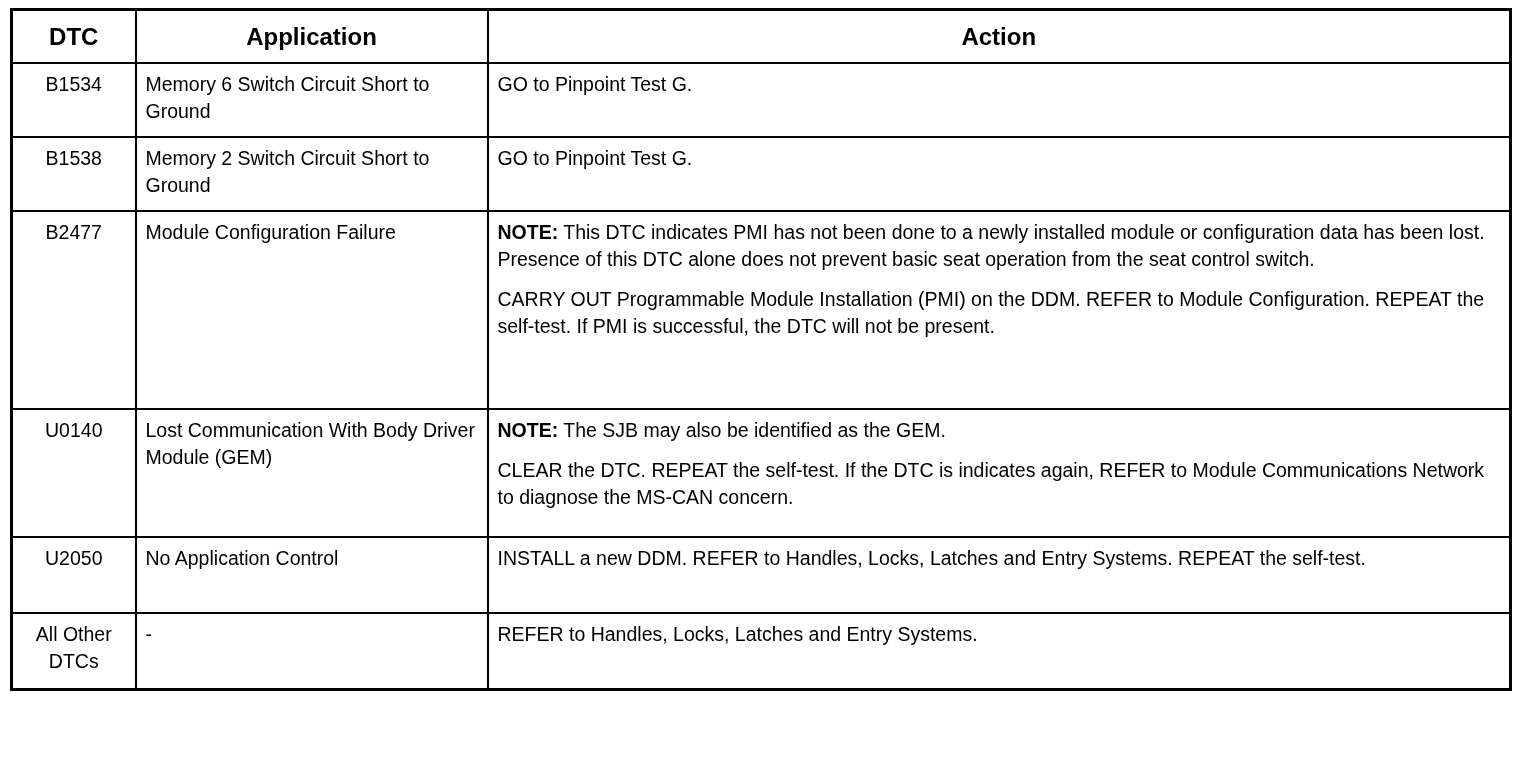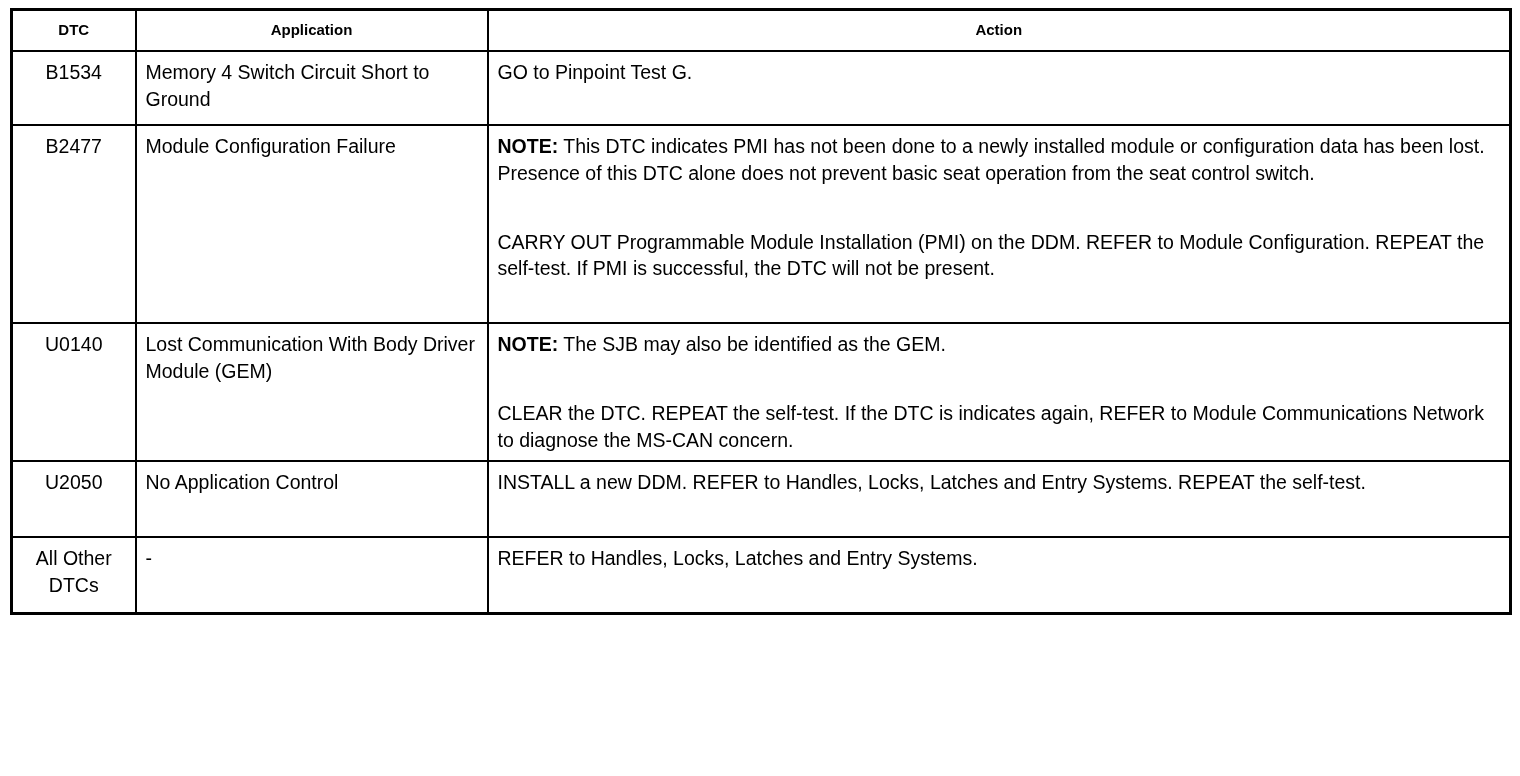--- a/index.html
+++ b/index.html
@@ -35,34 +35,34 @@
   table.dtc-table td {
     border: 2px solid #000;
     vertical-align: top;
     padding: 7px 9px 7px 9px;
     font-size: 19.5px;
     line-height: 1.38;
   }
   table.dtc-table thead th {
     text-align: center;
     font-weight: bold;
-    font-size: 15px;
+    font-size: 24px;
     padding-top: 9px;
     padding-bottom: 9px;
     vertical-align: middle;
   }
   td.cell-dtc {
     text-align: center;
     white-space: normal;
   }
   td.cell-desc { text-align: left; }
   td.cell-action { text-align: left; }
 
   .para { margin: 0; }
-  .para + .para { margin-top: 42px; }
+  .para + .para { margin-top: 13px; }
   .note-label { font-weight: bold; margin-top: 40px; }
 
   
   tr.row-b1342 td { height: 60px; }
   tr.row-b1534 td { height: 58px; margin-top: 23px; }
   tr.row-b1538 td { height: 58px; }
   tr.row-b2477 td { height: 182px; }
   tr.row-u0140 td { height: 112px; }
   tr.row-u2050 td { height: 60px; }
   tr.row-other td { height: 60px; }
@@ -82,26 +82,33 @@
         <th>DTC</th>
         <th>Application</th>
         <th>Action</th>
       </tr>
     </thead>
     <tbody>
 
 
       <tr class="row-b1534">
         <td class="cell-dtc">B1534</td>
-        <td class="cell-desc">Memory 4 Switch Circuit Short to Ground</td>
+        <td class="cell-desc">Memory 6 Switch Circuit Short to Ground</td>
         <td class="cell-action">
           <p class="para"><span class="note-label"></span><span>GO to Pinpoint Test G.</span></p>
         </td>
       </tr>
 
+      <tr class="row-b1538">
+        <td class="cell-dtc">B1538</td>
+        <td class="cell-desc">Memory 2 Switch Circuit Short to Ground</td>
+        <td class="cell-action">
+          <p class="para"><span class="note-label"></span><span>GO to Pinpoint Test G.</span></p>
+        </td>
+      </tr>
 
       <tr class="row-b2477">
         <td class="cell-dtc">B2477</td>
         <td class="cell-desc">Module Configuration Failure</td>
         <td class="cell-action">
           <p class="para"><span class="note-label">NOTE:</span><span> This DTC indicates PMI has not been done to a newly installed module or configuration data has been lost. Presence of this DTC alone does not prevent basic seat operation from the seat control switch.</span></p>
           <p class="para"><span class="note-label"></span><span>CARRY OUT Programmable Module Installation (PMI) on the DDM. REFER to Module Configuration. REPEAT the self-test. If PMI is successful, the DTC will not be present.</span></p>
         </td>
       </tr>
 

